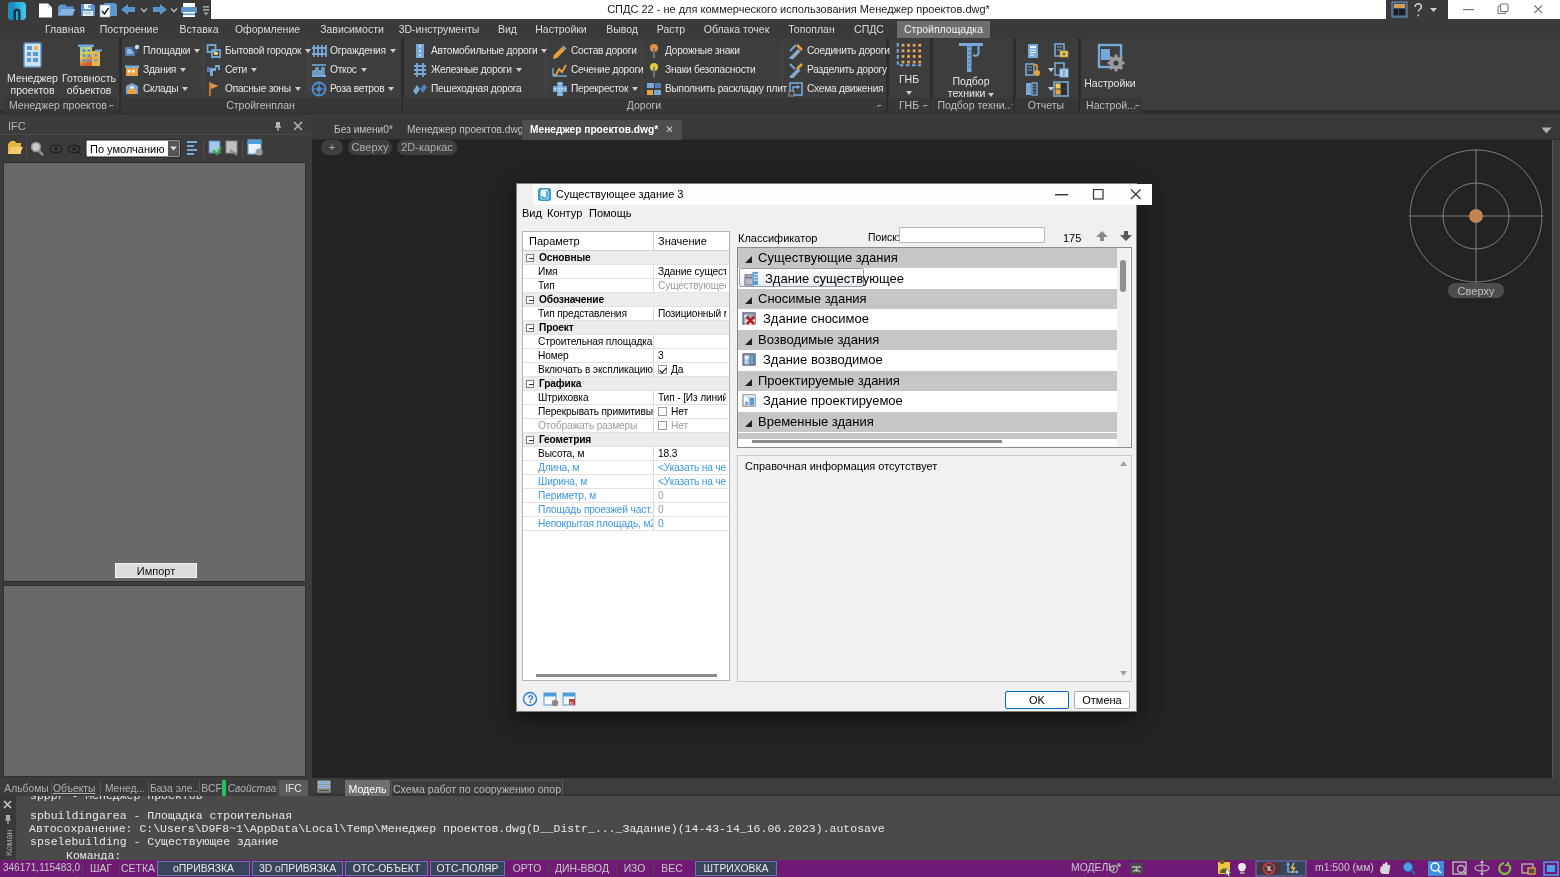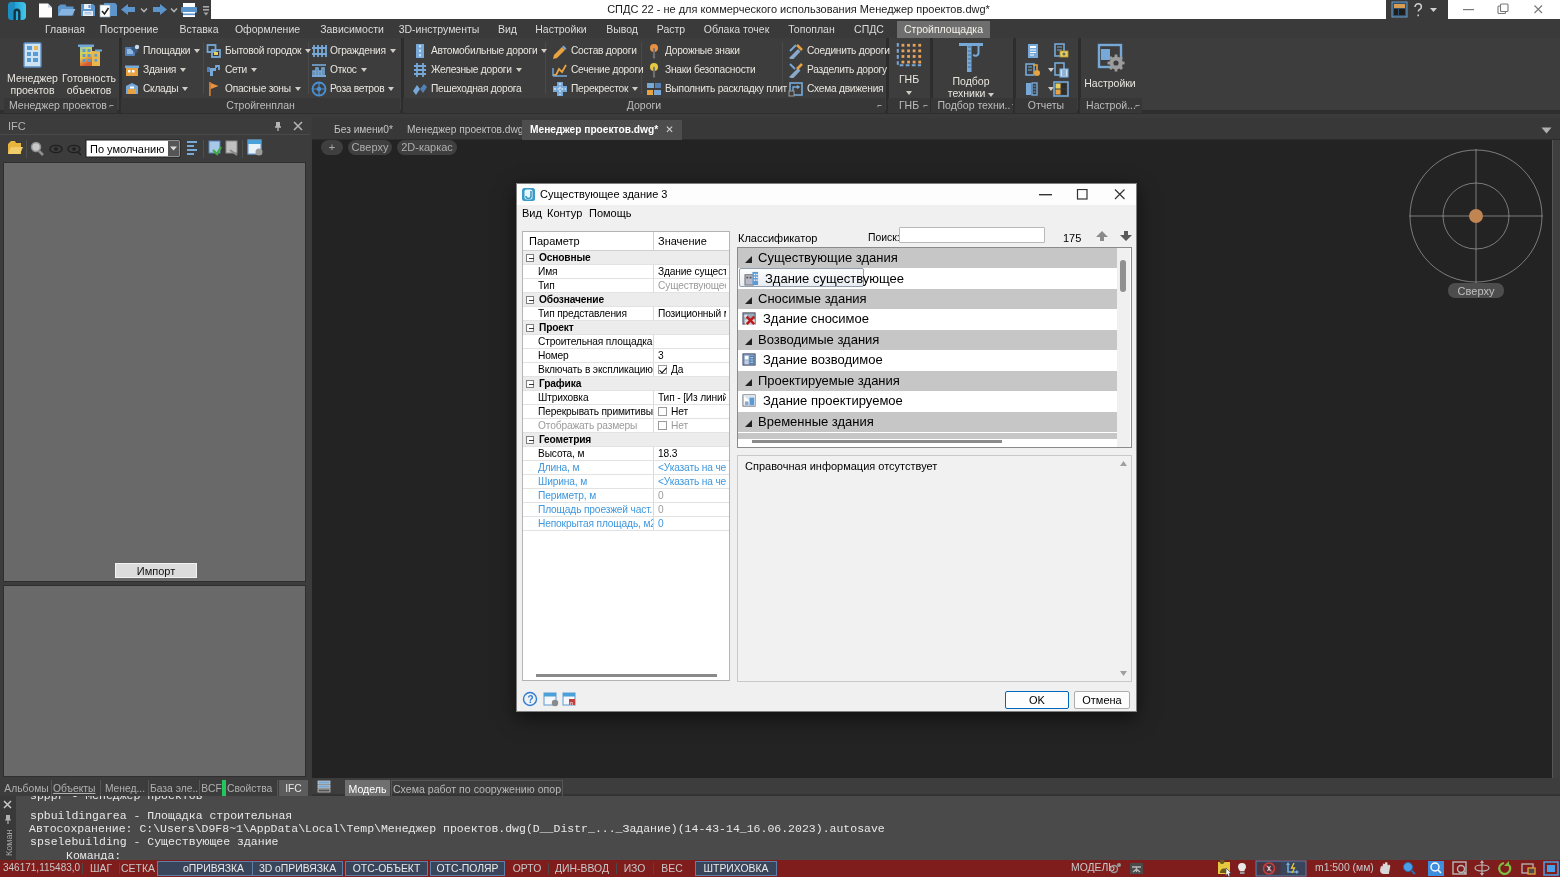--- a/index.html
+++ b/index.html
@@ -32,27 +32,27 @@
 .dtab{position:absolute;top:2px;height:20px;line-height:20px;font-size:10.2px;color:#c3c3c3;padding:0 10px;white-space:nowrap;}
 .dtab.act{background:#4d4d4d;color:#fff;font-weight:bold;padding:0 8px;}
 .pill{position:absolute;background:#3f3f3f;border-radius:8px;color:#adadad;font-size:11px;height:15px;line-height:15px;text-align:center;}
 #modeltabs{left:312px;top:778px;width:1248px;height:18px;background:#3d3d3d;border-bottom:2px solid #333;}
 .mtab{position:absolute;top:2px;height:16px;line-height:16px;font-size:10.6px;color:#b8b8b8;text-align:center;border:1px solid #555;border-bottom:none;white-space:nowrap;}
 .mtab.act{background:#6f6f6f;color:#fff;border-color:#6f6f6f;}
 
 #cmd{left:0;top:796px;width:1560px;height:64px;background:#4a4a4a;font-family:"Liberation Mono",monospace;font-size:11.5px;color:#e8e8e8;overflow:hidden;}
 #cmdgutter{left:0;top:796px;width:16px;height:64px;background:#393939;color:#b5b5b5;}
 
-#status{left:0;top:860px;width:1560px;height:17px;background:#7f1d1d;color:#c8c8c8;font-size:10.4px;}
+#status{left:0;top:860px;width:1560px;height:17px;background:#701a75;color:#c8c8c8;font-size:10.4px;}
 .sbtn{position:absolute;top:1px;height:15px;line-height:15px;text-align:center;color:#c8c8c8;}
 .sbtn.on{background:#39455a;border:1px solid #5e7fa8;color:#e8e8e8;line-height:13px;}
 .ssep{position:absolute;top:3px;width:1px;height:11px;background:#4a4a4a;}
 
 #dlg{left:516px;top:183px;width:621px;height:529px;background:#f0f0f0;border:1px solid #7f7f7f;box-shadow:0 6px 18px rgba(0,0,0,.55);font-size:11px;color:#000;}
-#dlgtitle{position:absolute;left:0;top:0;width:100%;height:21px;background:#fdfdfd;}
+#dlgtitle{position:absolute;left:16px;top:0;width:100%;height:21px;background:#fdfdfd;}
 #dlgmenu{position:absolute;left:0;top:21px;width:100%;height:18px;background:#f0f0f0;}
 #ptable{position:absolute;left:5px;top:47px;width:208px;height:450px;background:#fff;border:1px solid #b4b4b4;}
 .prow{position:absolute;left:0;width:100%;height:14px;line-height:14px;border-bottom:1px solid #e2e2e2;white-space:nowrap;overflow:hidden;font-size:10.2px;letter-spacing:-0.15px;}
 .prow .pv{position:absolute;left:130px;top:0;height:100%;padding-left:4px;border-left:1px solid #d9d9d9;width:73px;background:#fff;white-space:nowrap;overflow:hidden;}
 .sect{background:#ececec;font-weight:bold;}
 .blue{color:#3e97de;}
 .gray{color:#9b9b9b;}
 #clist{position:absolute;left:220px;top:63px;width:395px;height:201px;background:#fff;border:1px solid #8a8a8a;}
 .crow{position:absolute;left:0;width:381px;height:20px;line-height:20px;font-size:13px;white-space:nowrap;}
 .crow.hdr{background:#c6c6c6;width:380px;}
@@ -501,21 +501,21 @@
  <div style="position:absolute;left:3px;top:44px;width:303px;height:420px;background:#696969;border:1px solid #2f2f2f;"></div>
  <div style="position:absolute;left:115px;top:445px;width:82px;height:15px;background:#dcdcdc;border:1px solid #f2f2f2;font-size:11px;line-height:14px;text-align:center;color:#111;">Импорт</div>
  <div style="position:absolute;left:3px;top:467px;width:303px;height:192px;background:#696969;border:1px solid #2f2f2f;"></div>
 
  <div style="position:absolute;left:0;top:661px;width:310px;height:18px;font-size:10.3px;color:#b0b0b0;">
   <span style="position:absolute;left:2px;top:1px;width:50px;text-align:center;border-right:1px solid #555;line-height:17px;white-space:nowrap;overflow:hidden;">Альбомы</span>
   <span style="position:absolute;left:53px;top:1px;width:48px;text-align:left;border-right:1px solid #555;line-height:17px;text-decoration:underline;">Объекты</span>
   <span style="position:absolute;left:102px;top:1px;width:47px;text-align:center;border-right:1px solid #555;line-height:17px;">Менед...</span>
   <span style="position:absolute;left:150px;top:1px;width:50px;text-align:center;border-right:1px solid #555;line-height:17px;white-space:nowrap;overflow:hidden;">База эле...</span>
   <span style="position:absolute;left:201px;top:1px;width:25px;text-align:center;border-right:4px solid #22c55e;line-height:17px;">BCF</span>
-  <span style="position:absolute;left:227px;top:1px;width:51px;text-align:left;border-right:1px solid #555;line-height:17px;">Свойства</span>
+  <span style="position:absolute;left:227px;top:1px;width:51px;text-align:center;border-right:1px solid #555;line-height:17px;font-style:italic;">Свойства</span>
   <span style="position:absolute;left:279px;top:1px;width:29px;text-align:center;background:#5c5c5c;color:#e8e8e8;line-height:17px;">IFC</span>
  </div>
 </div>
 <div class="abs" id="modeltabs">
  <svg style="position:absolute;left:5px;top:2px" width="14" height="13" viewBox="0 0 14 13">
   <rect x="1" y="1" width="12" height="3" fill="#76a9d8" stroke="#c8c8c8" stroke-width="0.8"></rect>
   <rect x="1" y="5" width="12" height="3" fill="#76a9d8" stroke="#c8c8c8" stroke-width="0.8"></rect>
   <rect x="1" y="9" width="12" height="3" fill="#555" stroke="#c8c8c8" stroke-width="0.8"></rect>
  </svg>
  <div class="mtab act" style="left:33px;width:45px;">Модель</div>
@@ -537,21 +537,21 @@
   <text x="11.5" y="60" font-size="9" fill="#a8a8a8" font-family="Liberation Sans" transform="rotate(-90 11.5 60)">Коман</text>
  </svg>
 </div>
 
 <div class="abs" id="status">
  <span style="position:absolute;left:3px;top:2px;font-size:10px;">346171,115483,0</span>
  <div class="ssep" style="left:82px"></div>
  <div class="sbtn" style="left:83px;width:36px">ШАГ</div>
  <div class="ssep" style="left:119px"></div>
  <div class="sbtn" style="left:120px;width:36px">СЕТКА</div>
- <div class="sbtn on" style="left:157px;width:113px">оПРИВЯЗКА</div>
+ <div class="sbtn on" style="left:157px;width:93px">оПРИВЯЗКА</div>
  <div class="sbtn on" style="left:252px;width:91px">3D оПРИВЯЗКА</div>
  <div class="sbtn on" style="left:345px;width:83px">ОТС-ОБЪЕКТ</div>
  <div class="sbtn on" style="left:430px;width:75px">ОТС-ПОЛЯР</div>
  <div class="sbtn" style="left:507px;width:40px">ОРТО</div>
  <div class="ssep" style="left:548px"></div>
  <div class="sbtn" style="left:549px;width:66px">ДИН-ВВОД</div>
  <div class="ssep" style="left:616px"></div>
  <div class="sbtn" style="left:617px;width:35px">ИЗО</div>
  <div class="ssep" style="left:653px"></div>
  <div class="sbtn" style="left:654px;width:36px">ВЕС</div>

